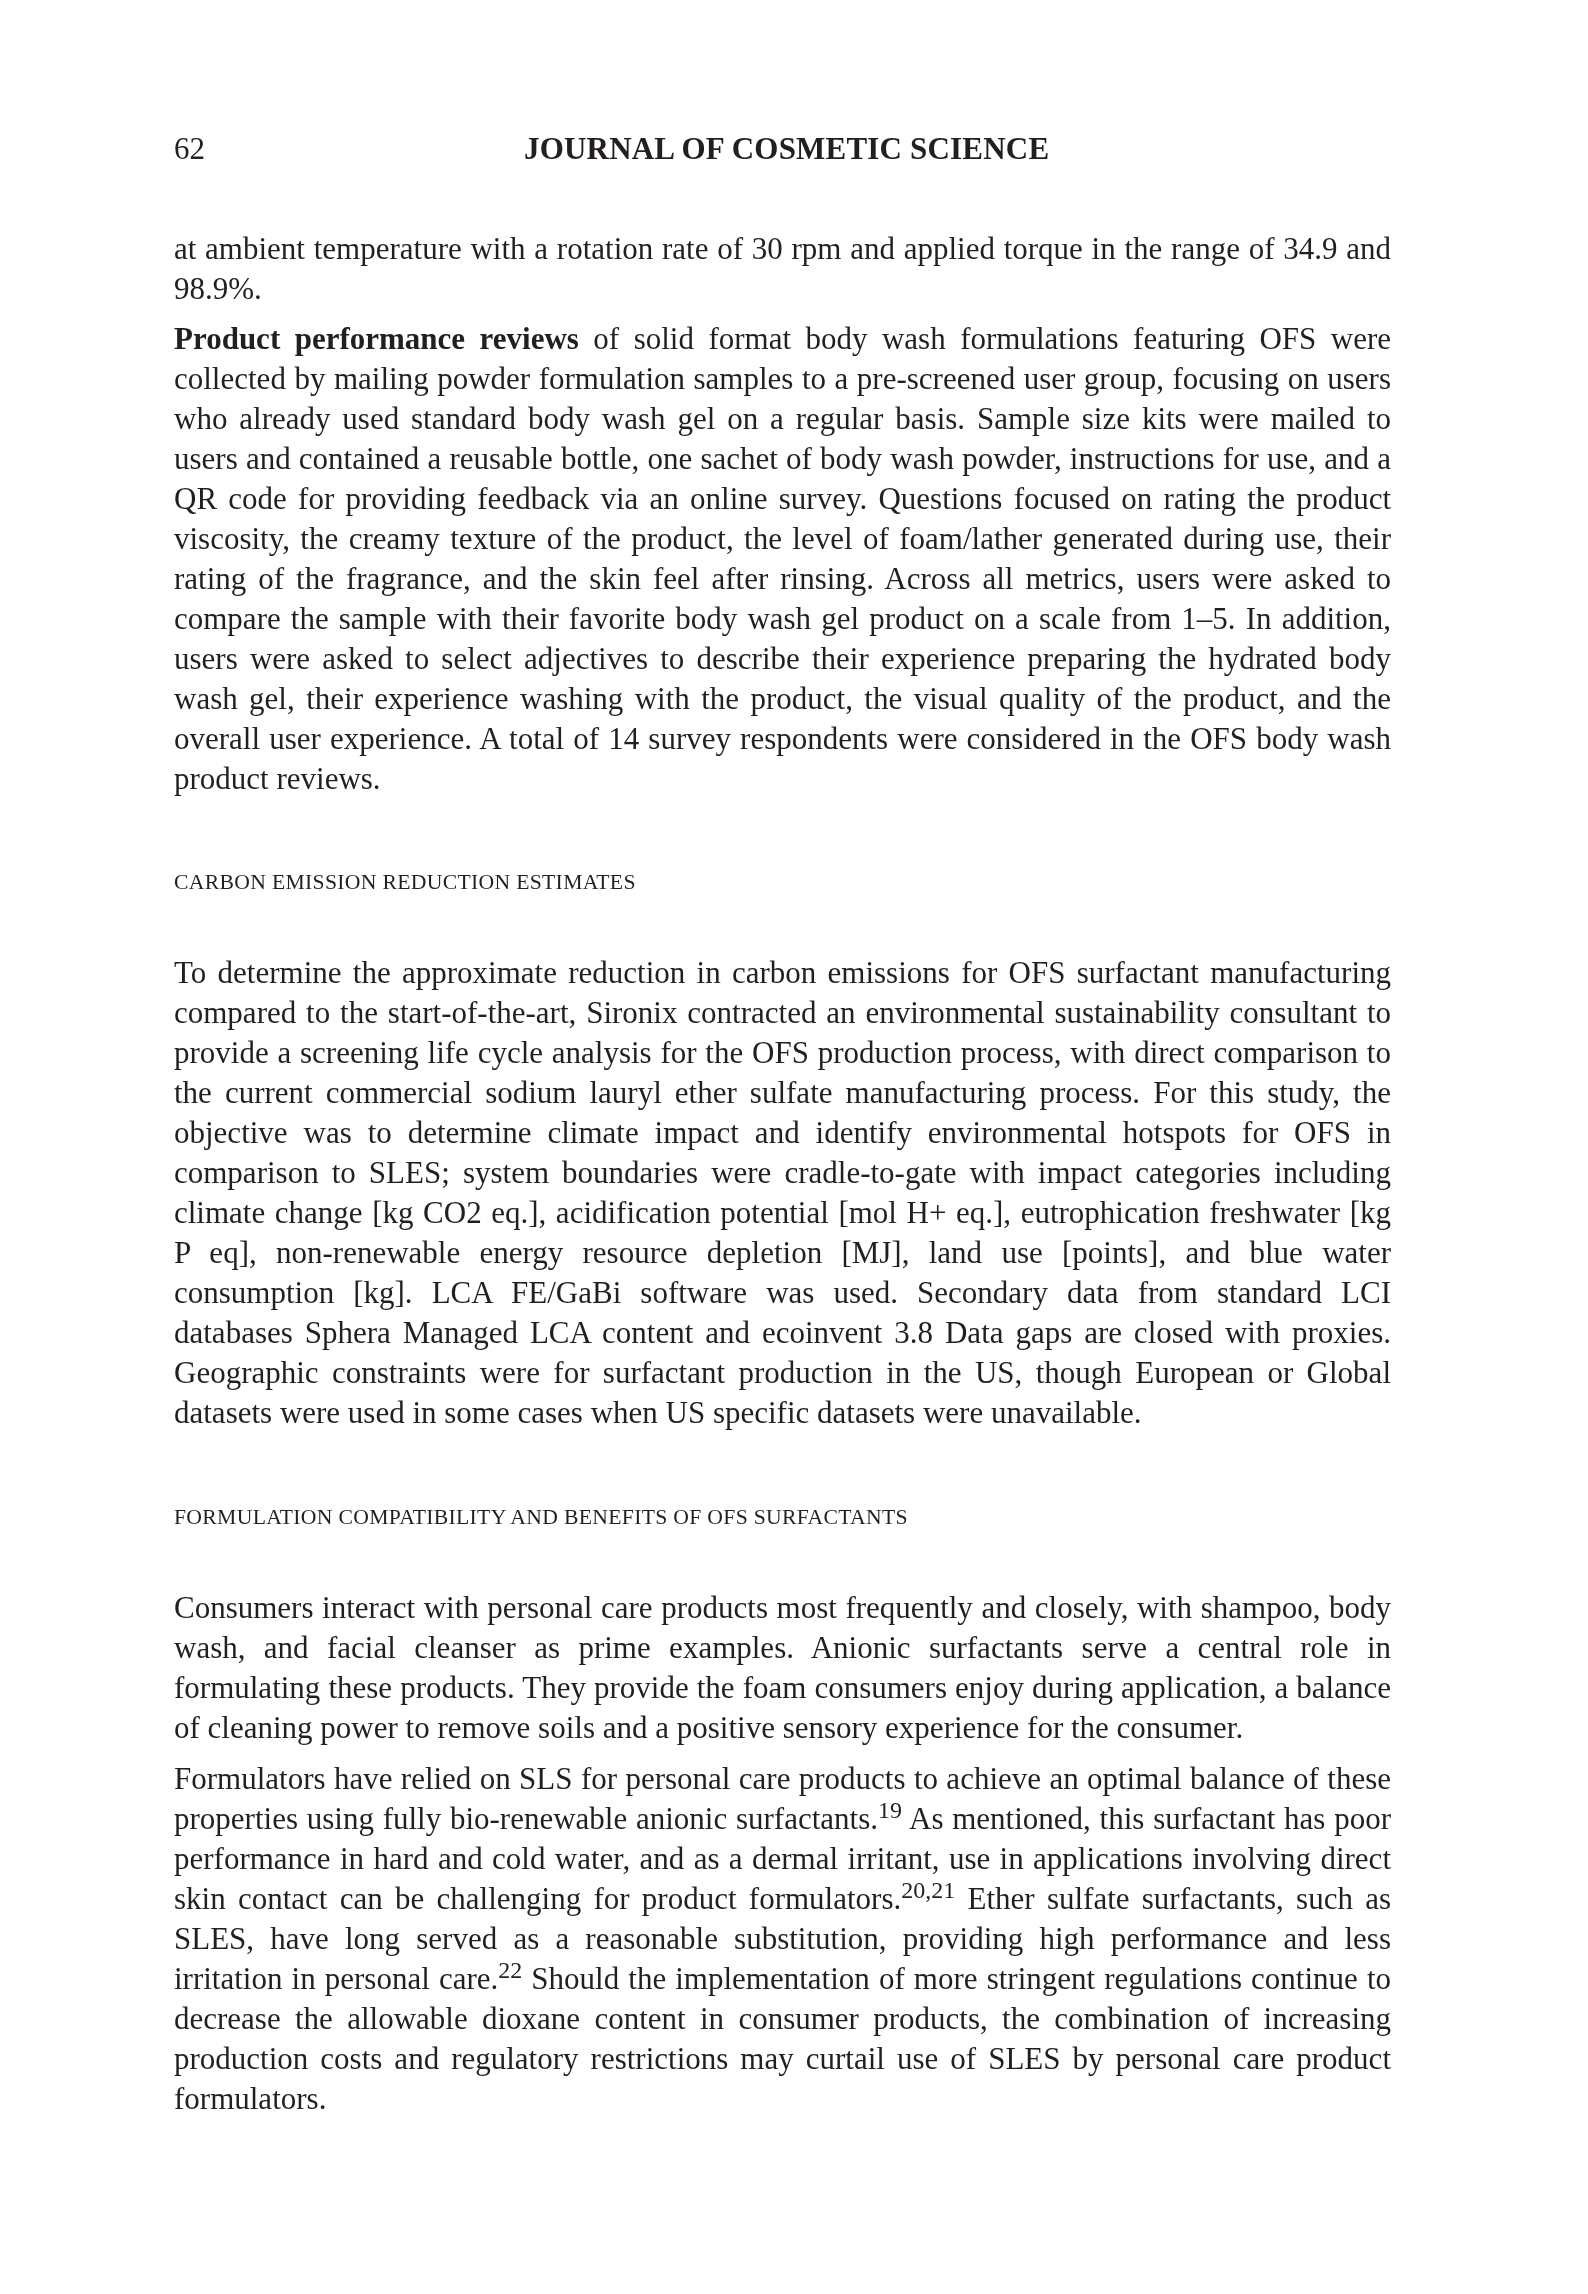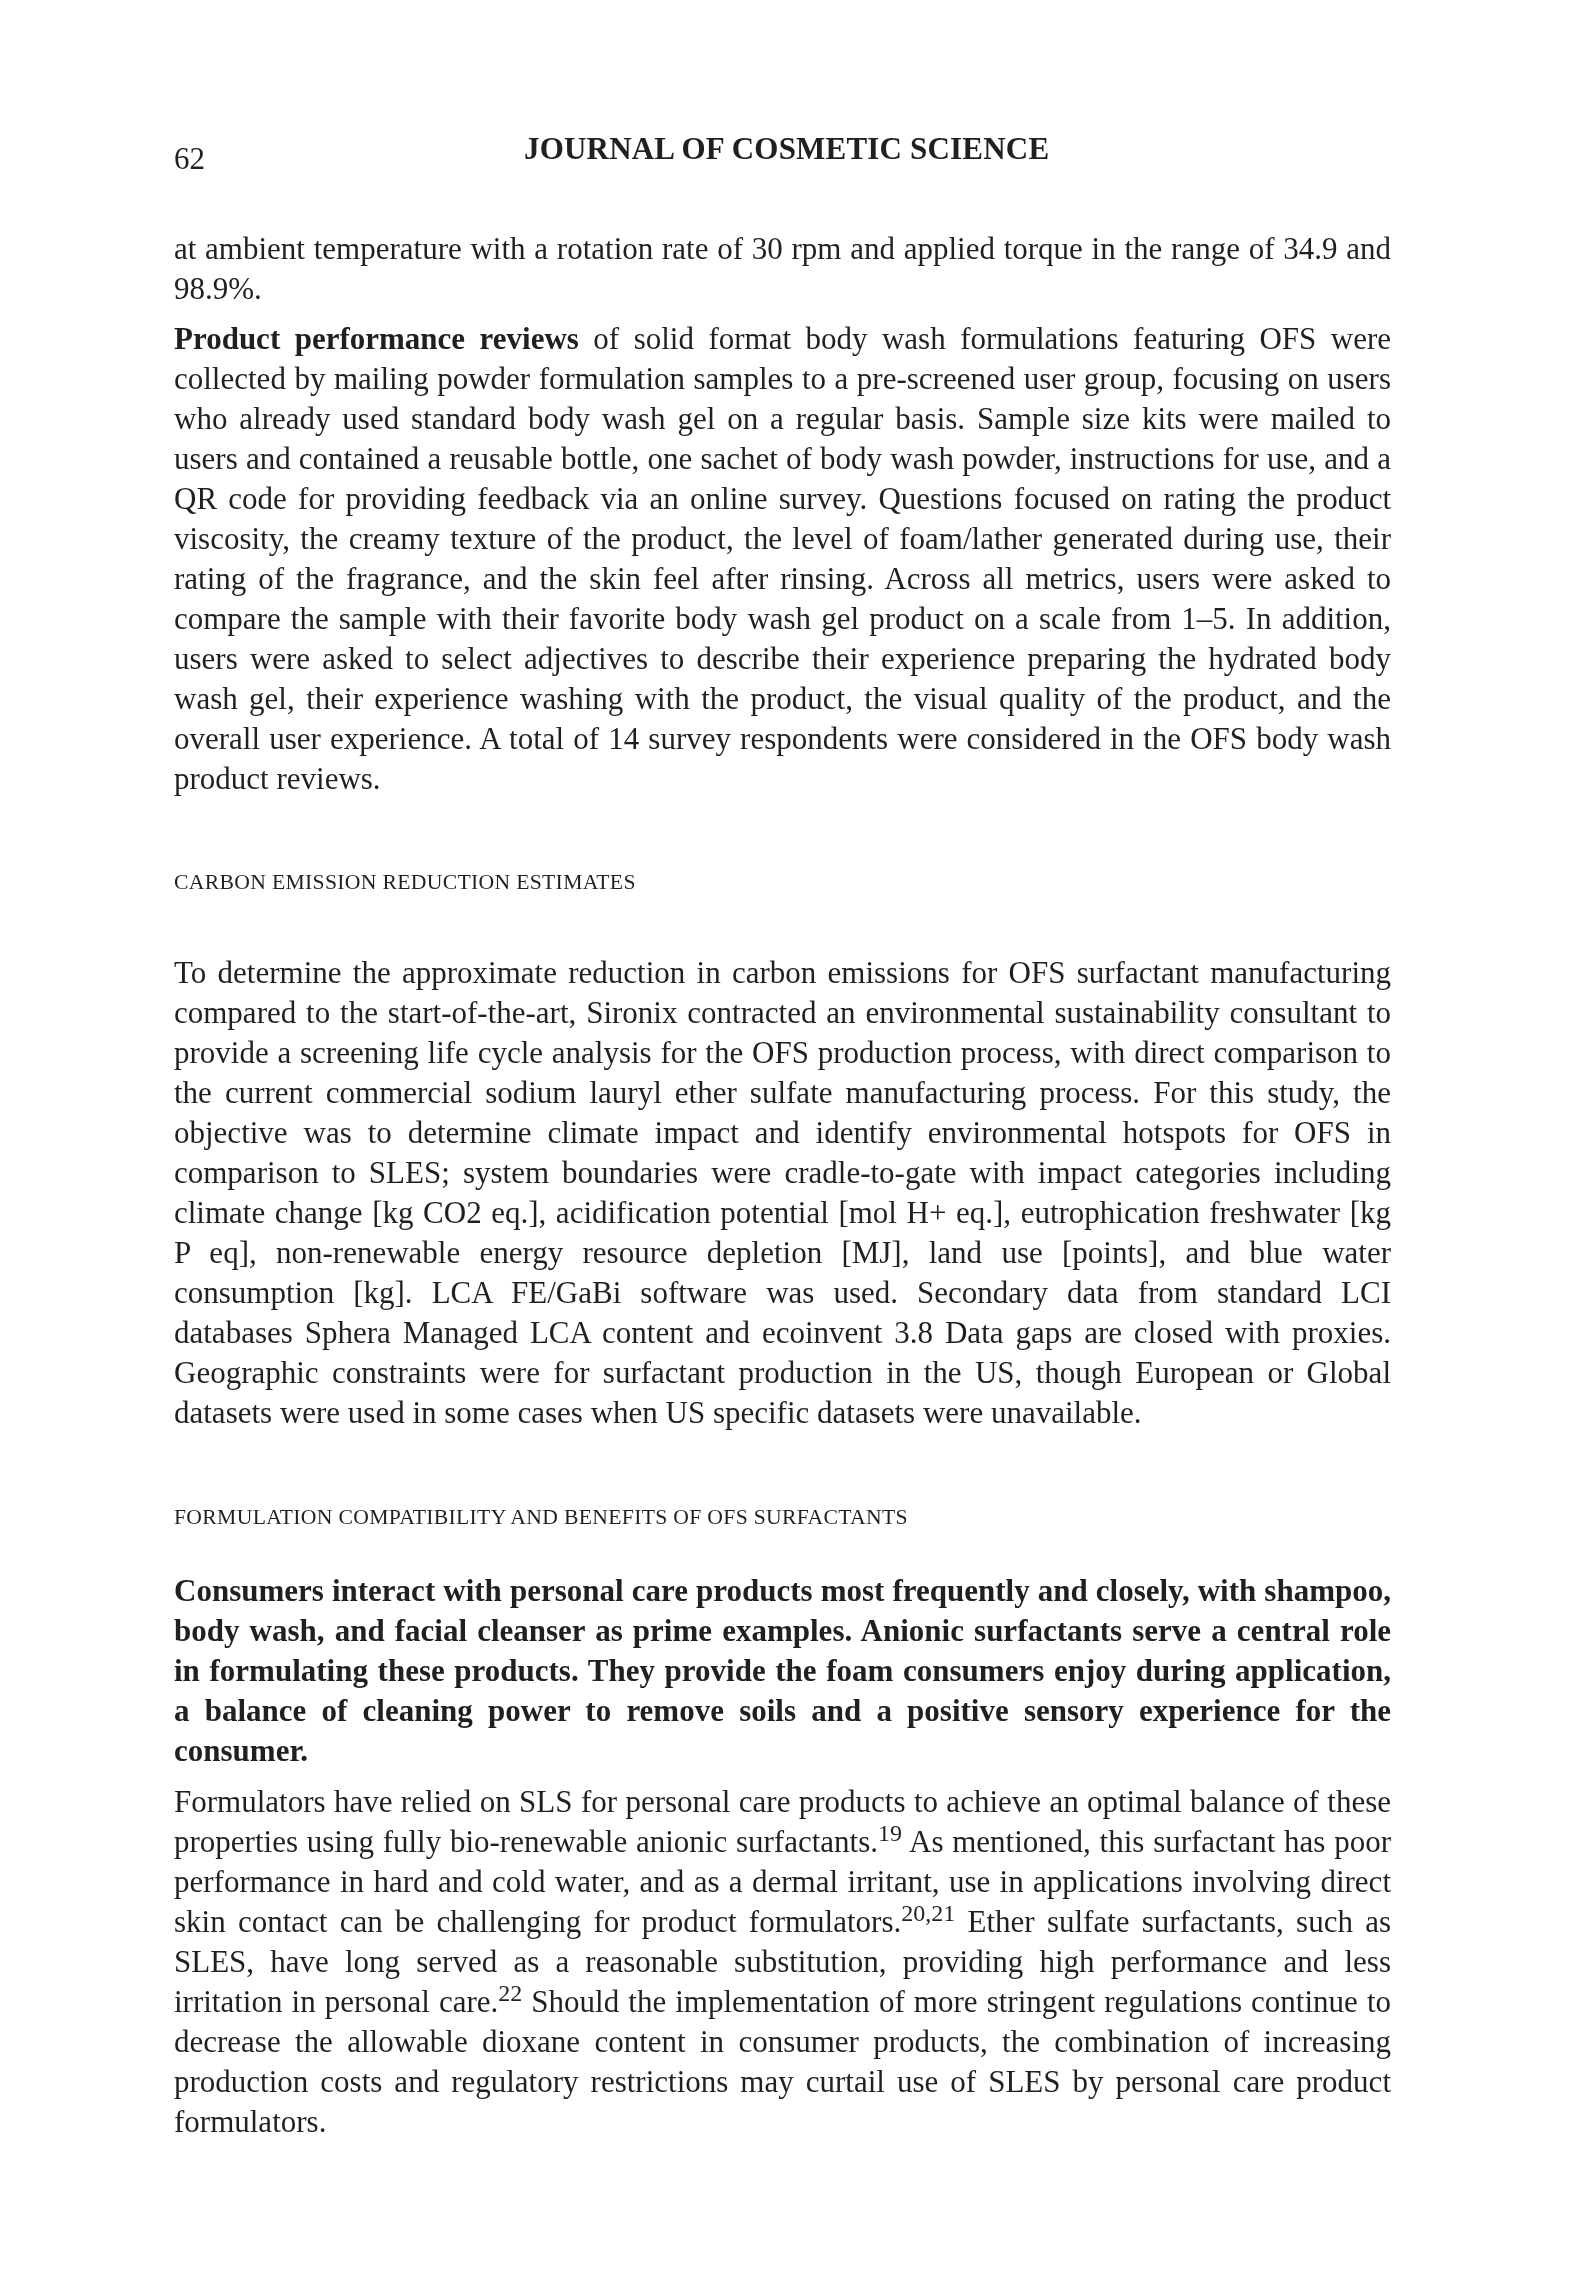--- a/index.html
+++ b/index.html
@@ -27,21 +27,21 @@
       left: 174px;
       top: 130px;
       width: 1217px;
       height: 38px;
       font-size: 31px;
       line-height: 38px;
     }
     .page-number {
       position: absolute;
       left: 0;
-      top: 10px;
+      top: 0;
     }
     .journal-title {
       position: absolute;
       left: 350px;
       top: 0;
       letter-spacing: 0.2px;
       font-weight: bold;
     }
     .body {
       position: absolute;
@@ -67,21 +67,21 @@
       margin: 0;
       font-size: 21.7px;
       font-weight: normal;
       letter-spacing: 0.3px;
       line-height: 28px;
       text-transform: uppercase;
     }
     .section-1-heading { margin-top: 69px; }
     .section-1-body { margin-top: 57px; }
     .section-2-heading { margin-top: 70px; }
-    .section-2-body { margin-top: 40px; font-weight: bold; }
+    .section-2-body { margin-top: 57px; }
   </style>
 </head>
 <body>
 
 <div class="page">
 
   <header class="running-head">
     <span class="page-number">62</span>
     <span class="journal-title">JOURNAL OF COSMETIC SCIENCE</span>
   </header>

